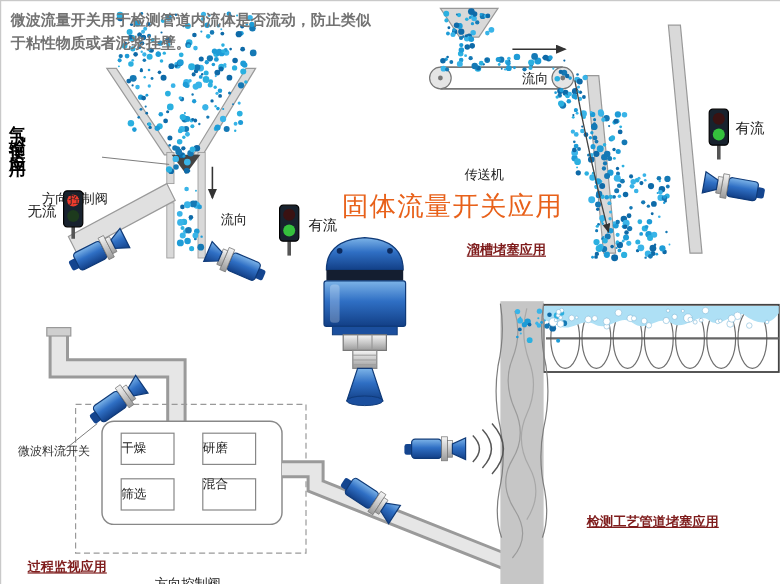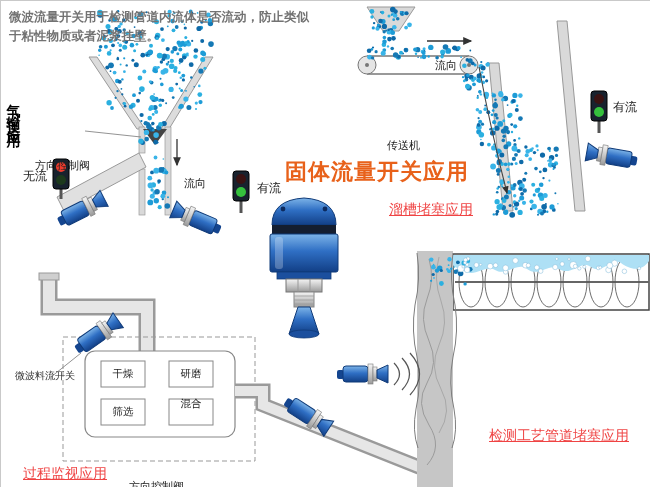--- a/index.html
+++ b/index.html
@@ -6,27 +6,27 @@
   .stage{
     position:relative;width:650px;height:487px;background:#fff;
     border:1px solid #c9c9c9;overflow:hidden;
     font-family:"DejaVu Sans","Liberation Sans",sans-serif;
   }
   .stage svg{position:absolute;left:0;top:0;}
   .lbl{position:absolute;white-space:nowrap;color:#222;}
   .desc{position:absolute;color:#737373;font-size:12.5px;line-height:1.55;font-weight:bold;white-space:normal;}
   .vertical{position:absolute;writing-mode:vertical-rl;text-orientation:upright;
     font-size:14px;font-weight:bold;color:#000;letter-spacing:6px;}
-  .title{position:absolute;font-size:22px;font-weight:bold;color:#e8611a;letter-spacing:1px;}
-  .app-label{position:absolute;font-size:14px;font-weight:normal;color:#ef4444;
+  .title{position:absolute;font-size:22px;font-weight:normal;color:#e8611a;letter-spacing:1px;}
+  .app-label{position:absolute;font-size:11px;font-weight:bold;color:#7f1d1d;
     text-decoration:underline;white-space:nowrap;}
   .small{font-size:11px;margin-top:37px;}
   .tiny{font-size:10px;color:#333;}
   .flowstate{font-size:12px;font-weight:normal;}
-  .boxlbl{position:absolute;width:44px;text-align:center;font-size:10.5px;color:#222;}
+  .boxlbl{position:absolute;width:44px;font-size:10.5px;color:#222;}
 </style>
 </head>
 <body>
 
 <div class="stage">
 
 <svg width="650" height="487" viewBox="0 0 650 487">
   <defs>
     <linearGradient id="gBlue" x1="0" y1="0" x2="0" y2="1">
       <stop offset="0" stop-color="#7db4e8"></stop>

